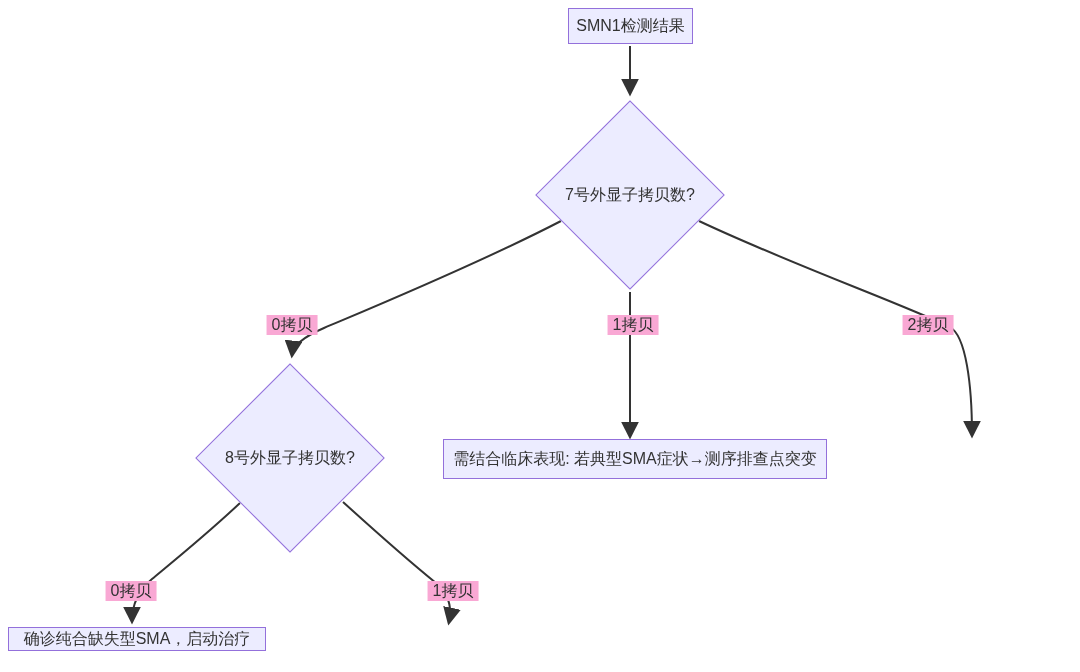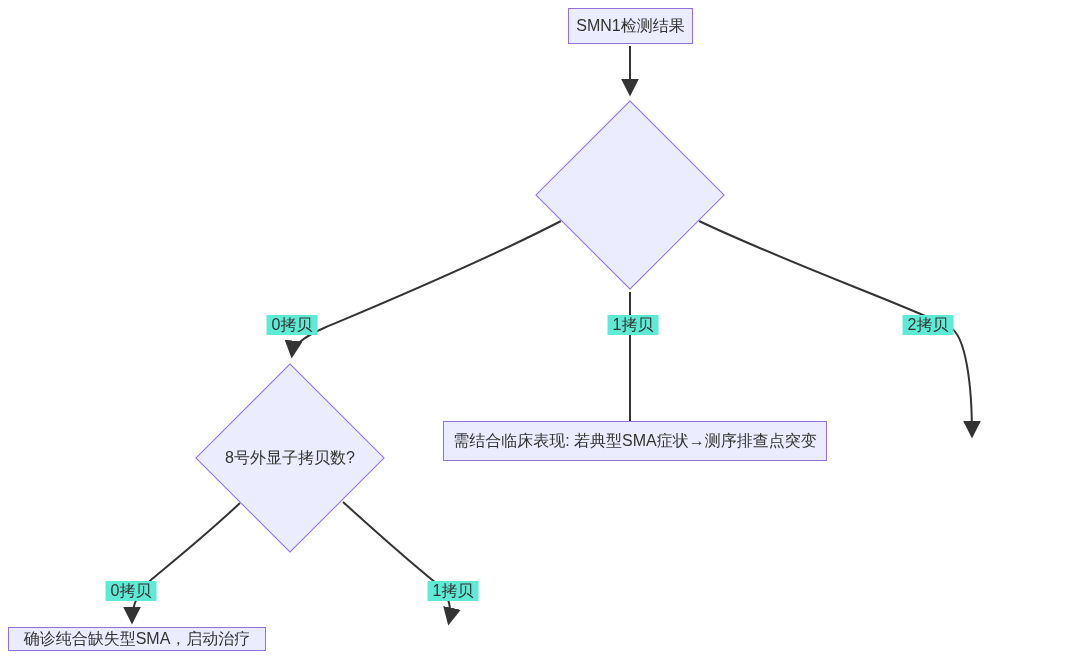--- a/index.html
+++ b/index.html
@@ -24,21 +24,21 @@
     background:#ECECFF;border:1px solid #9370DB;
     transform:rotate(45deg);
   }
   .diamond-label{
     position:absolute;color:#333333;font-size:16px;
     display:flex;align-items:center;justify-content:center;
     text-align:center;white-space:nowrap;
   }
   .edge-label{
     position:absolute;transform:translate(-50%,-50%);
-    background:#5eead4;color:#333333;
+    background:#f9a8d4;color:#333333;
     font-size:16px;line-height:20px;padding:0 5px;
     white-space:nowrap;
   }
 </style>
 </head>
 <body>
 
 <div class="canvas">
 
   <svg class="edge-layer" width="1080" height="672" viewBox="0 0 1080 672" xmlns="http://www.w3.org/2000/svg">
@@ -52,31 +52,34 @@
     <path class="edge" d="M630,292 L630,436" marker-end="url(#arrow)"></path>
     <path class="edge" d="M699,221 C790,264 900,303 950,327 C966,336 972,385 972,435" marker-end="url(#arrow)"></path>
     <path class="edge" d="M240,503 C206,535 170,564 152,579 C139,590 132,604 132,621" marker-end="url(#arrow)"></path>
     <path class="edge" d="M343,502 C375,531 415,566 436,583 C449,594 452,608 449,622" marker-end="url(#arrow)"></path>
   </svg>
 
   <div class="node" style="left:568px;top:8px;width:125px;height:36px;">
     <span>SMN1检测结果</span>
   </div>
 
-  <div class="node" style="left:443px;top:421px;width:384px;height:40px;">
+  <div class="node" style="left:443px;top:439px;width:384px;height:40px;">
     <span>需结合临床表现: 若典型SMA症状→测序排查点突变</span>
   </div>
 
 
   <div class="node" style="left:8px;top:627px;width:258px;height:24px;">
     <span>确诊纯合缺失型SMA，启动治疗</span>
   </div>
 
 
   <div class="diamond" style="left:563px;top:128px;width:134px;height:134px;"></div>
+  <div class="diamond-label" style="left:540px;top:185px;width:180px;height:20px;">
+    <span>7号外显子拷贝数?</span>
+  </div>
 
   <div class="diamond" style="left:223px;top:391px;width:134px;height:134px;"></div>
   <div class="diamond-label" style="left:200px;top:448px;width:180px;height:20px;">
     <span>8号外显子拷贝数?</span>
   </div>
 
   <div class="edge-label" style="left:292px;top:325px;">0拷贝</div>
   <div class="edge-label" style="left:633px;top:325px;">1拷贝</div>
   <div class="edge-label" style="left:928px;top:325px;">2拷贝</div>
   <div class="edge-label" style="left:131px;top:591px;">0拷贝</div>

